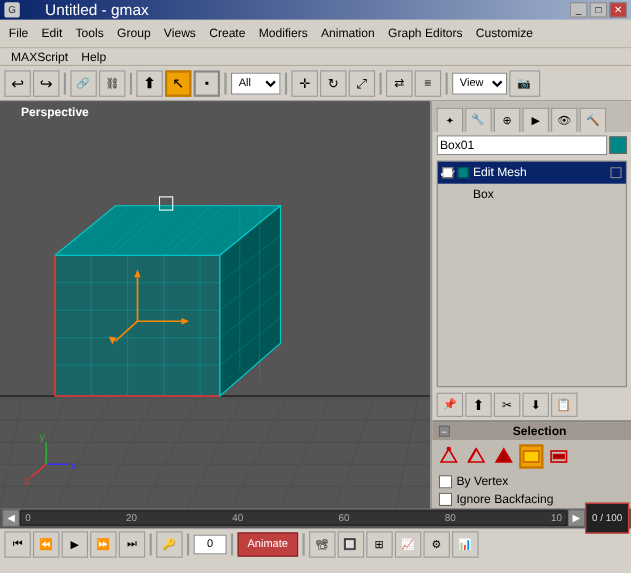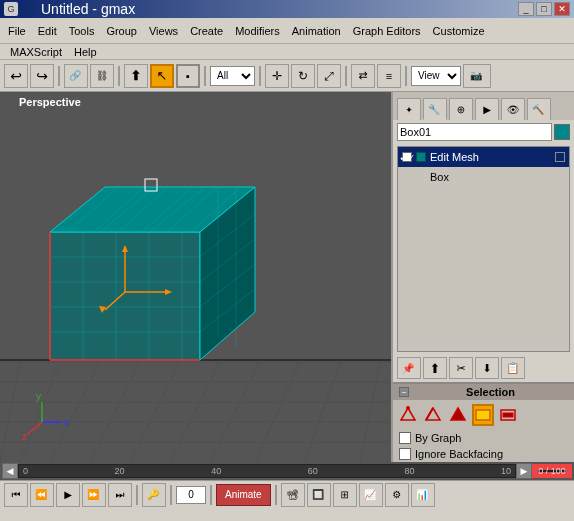--- a/index.html
+++ b/index.html
@@ -404,23 +404,23 @@
       right: 0;
       bottom: 0;
       align-items: center;
     }
     .timeline-tick {
       color: #aaa;
       font-size: 9px;
     }
     .frame-counter {
       width: 40px;
-      height: 14px;
+      height: 28px;
       background: #222;
-      border: 6px solid #ef4444;
+      border: 1px solid #ef4444;
       color: #ddd;
       font-size: 9px;
       display: flex;
       align-items: center;
       justify-content: center;
     }
 
     
     .bottom-toolbar {
       background: #d4d0c8;
@@ -693,21 +693,21 @@
         <div class="sel-icon">
           <svg width="18" height="18" viewBox="0 0 18 18">
             <rect x="2" y="4" width="14" height="10" fill="none" stroke="#cc0000" stroke-width="1.5"></rect>
             <rect x="4" y="7" width="10" height="4" fill="#aa0000" stroke="#cc0000" stroke-width="1"></rect>
           </svg>
         </div>
       </div>
 
       <div class="selection-checkbox-row">
         <div class="sel-checkbox"></div>
-        <span class="sel-label">By Graph</span>
+        <span class="sel-label">By Vertex</span>
       </div>
 
       <div class="selection-checkbox-row">
         <div class="sel-checkbox"></div>
         <span class="sel-label">Ignore Backfacing</span>
       </div>
     </div>
 
   </div>
 </div>

